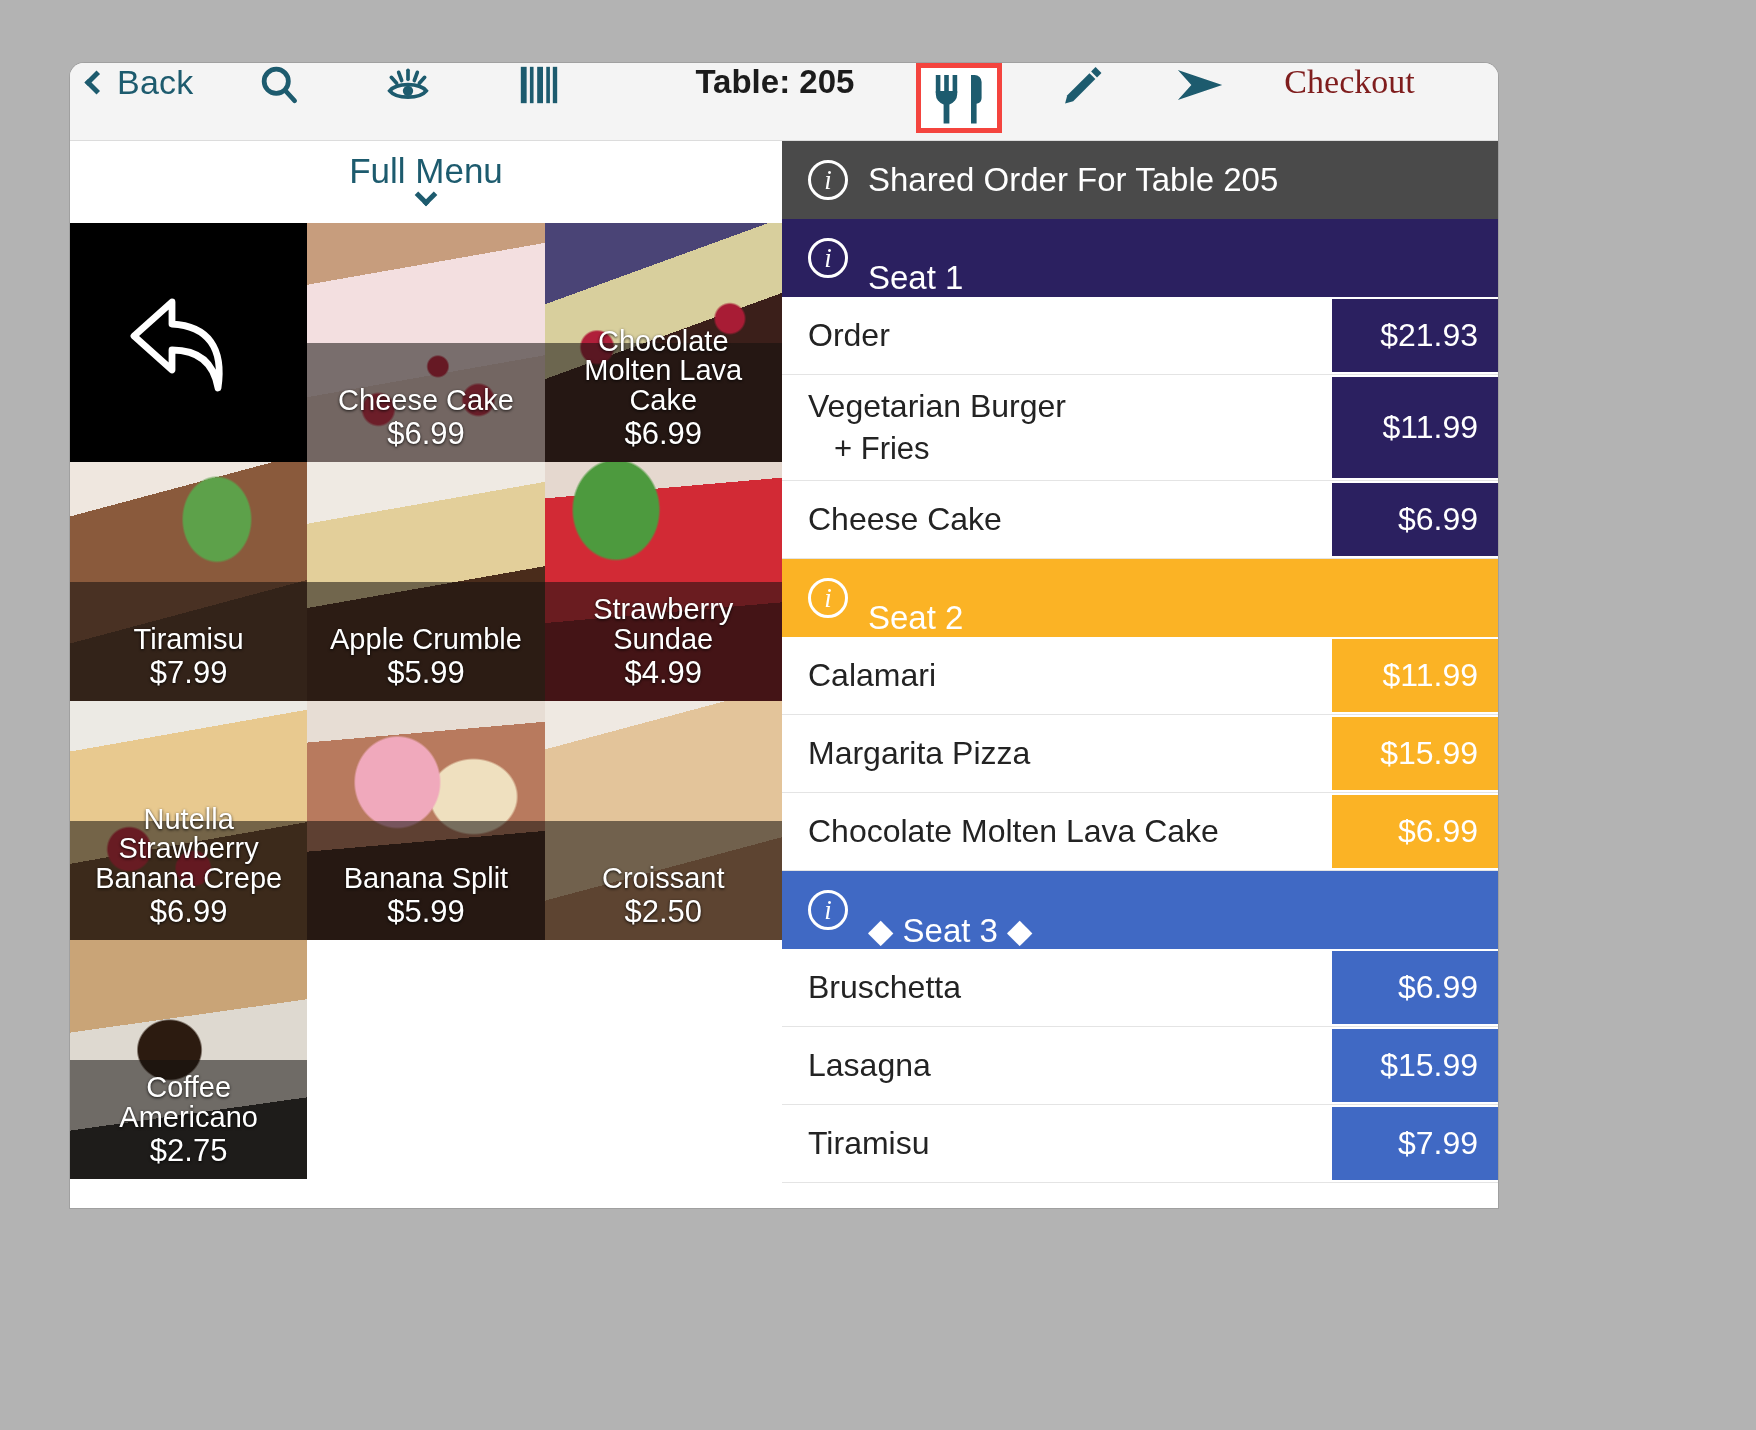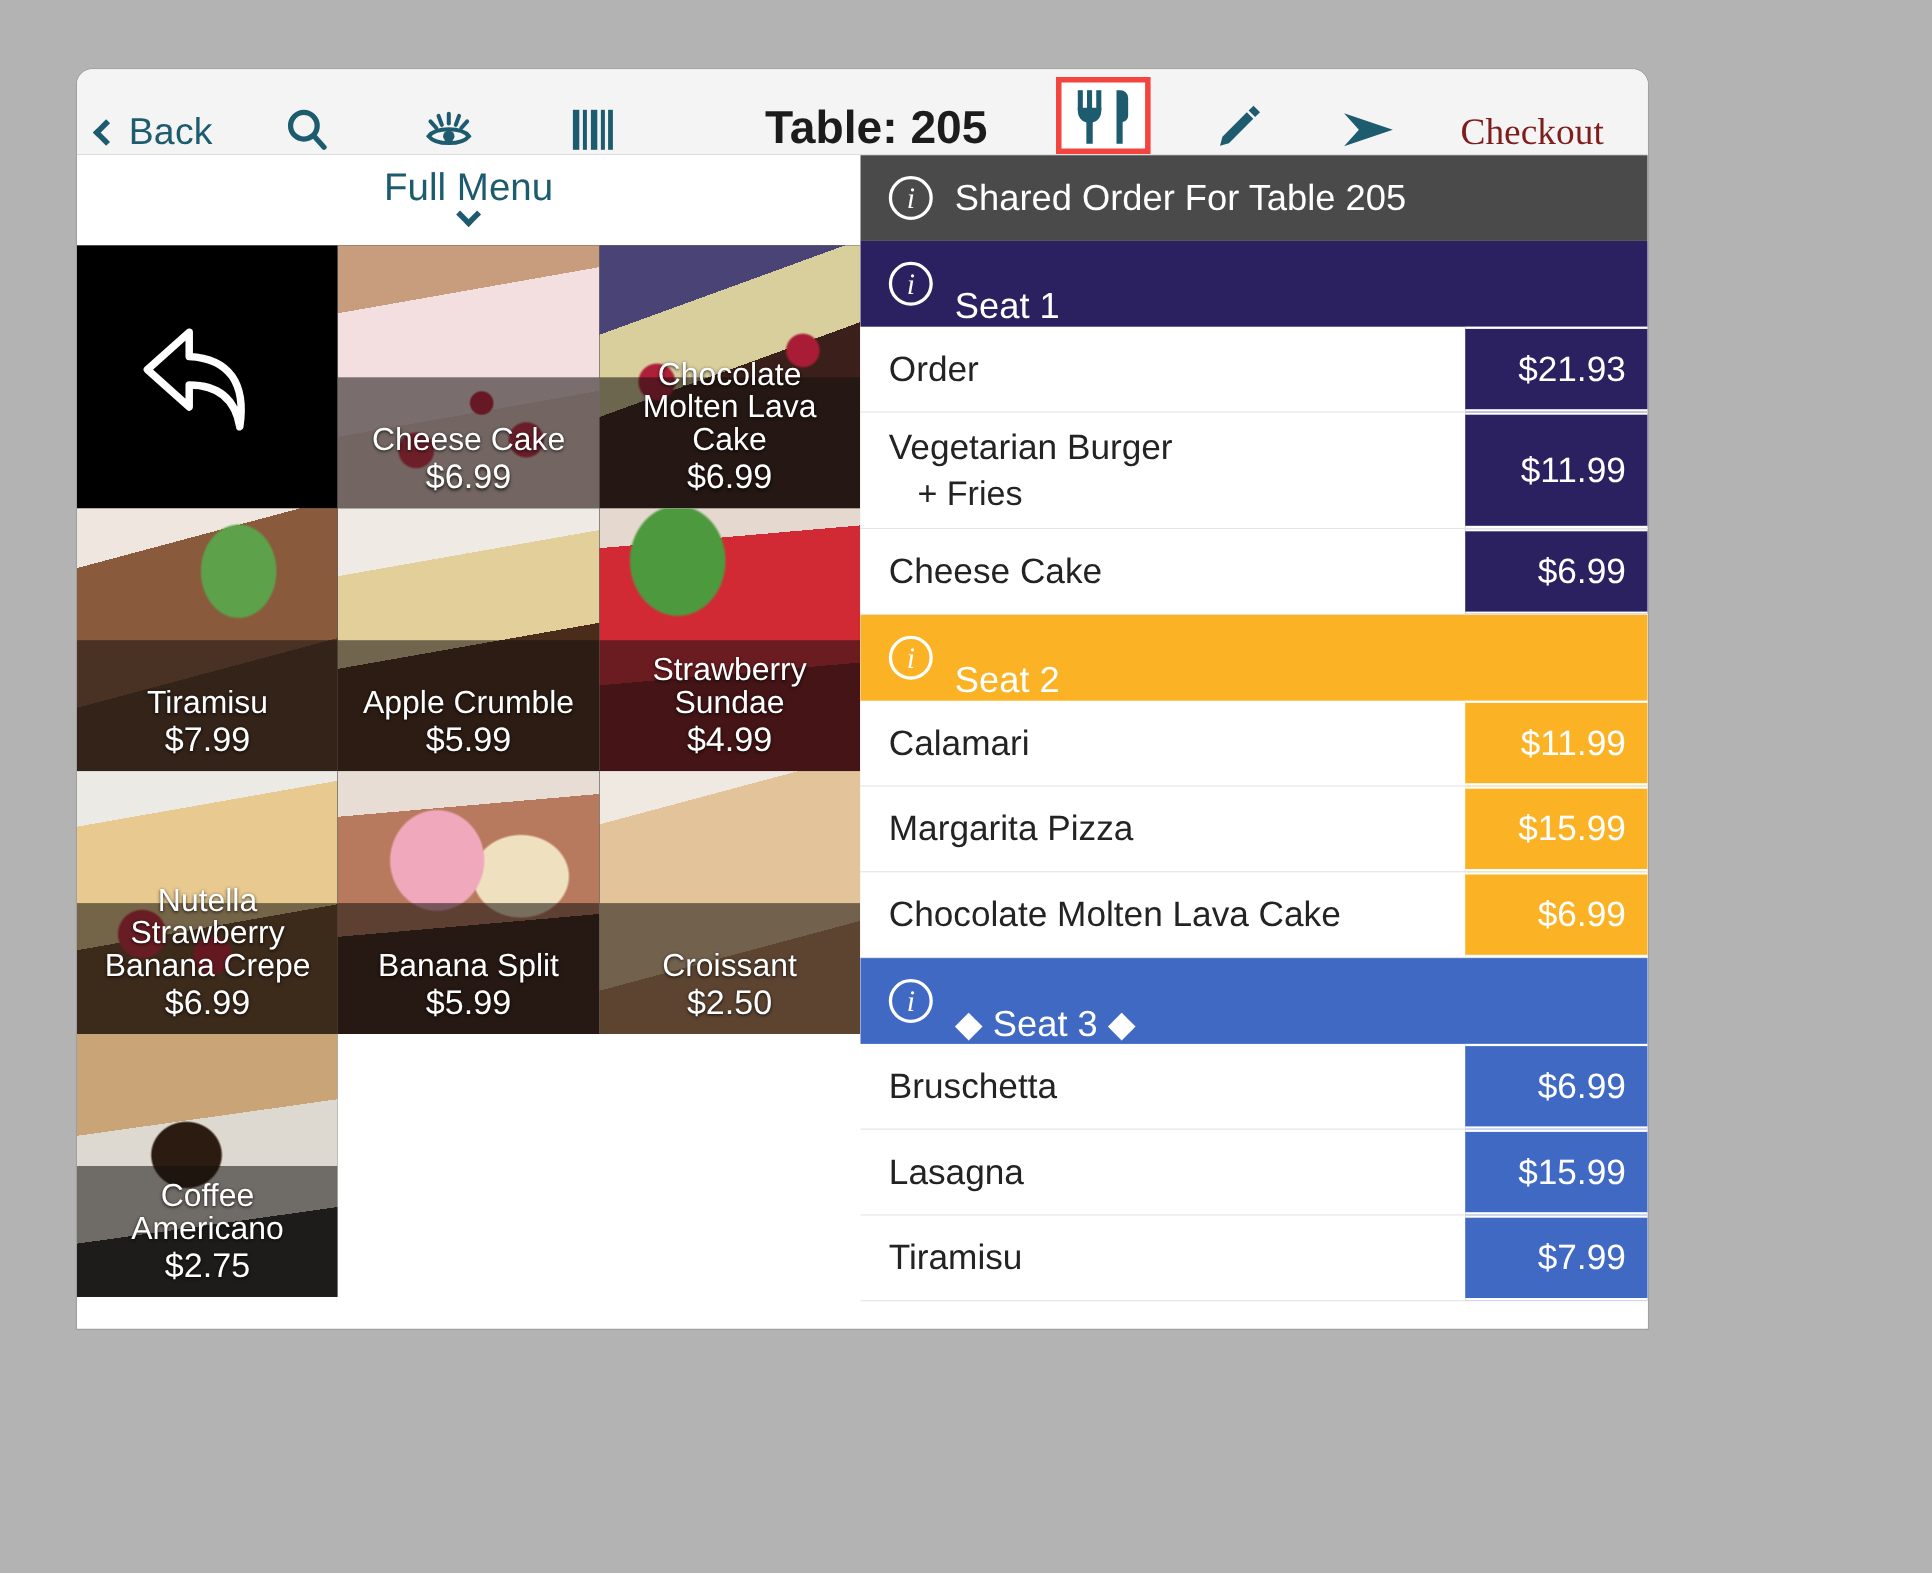--- a/index.html
+++ b/index.html
@@ -24,21 +24,21 @@
     overflow: hidden;
     box-shadow: 0 0 0 1px rgba(0,0,0,0.10);
   }
 
   
   #toolbar {
     position: relative;
     height: 78px;
     background: #f4f4f4;
     display: flex;
-    align-items: flex-end;
+    align-items: flex-start;
     border-bottom: 1px solid #dcdcdc;
   }
 
   #back-button {
     display: flex;
     align-items: center;
     gap: 10px;
     margin-left: 18px;
     cursor: pointer;
   }
@@ -61,21 +61,21 @@
     align-items: center;
     justify-content: center;
     cursor: pointer;
   }
   #search-btn   { margin-left: 64px; }
   #eye-btn      { margin-left: 82px; }
   #barcode-btn  { margin-left: 86px; }
 
   #table-label {
     margin-left: 136px;
-    font-size: 42px;
+    font-size: 33px;
     font-weight: bold;
     color: #1c1c1c;
     white-space: nowrap;
   }
 
   #dine-in-btn {
     margin-left: 62px;
     border: 5px solid #f4443e;
     padding: 3px 12px 1px 12px;
     background: #ffffff;

